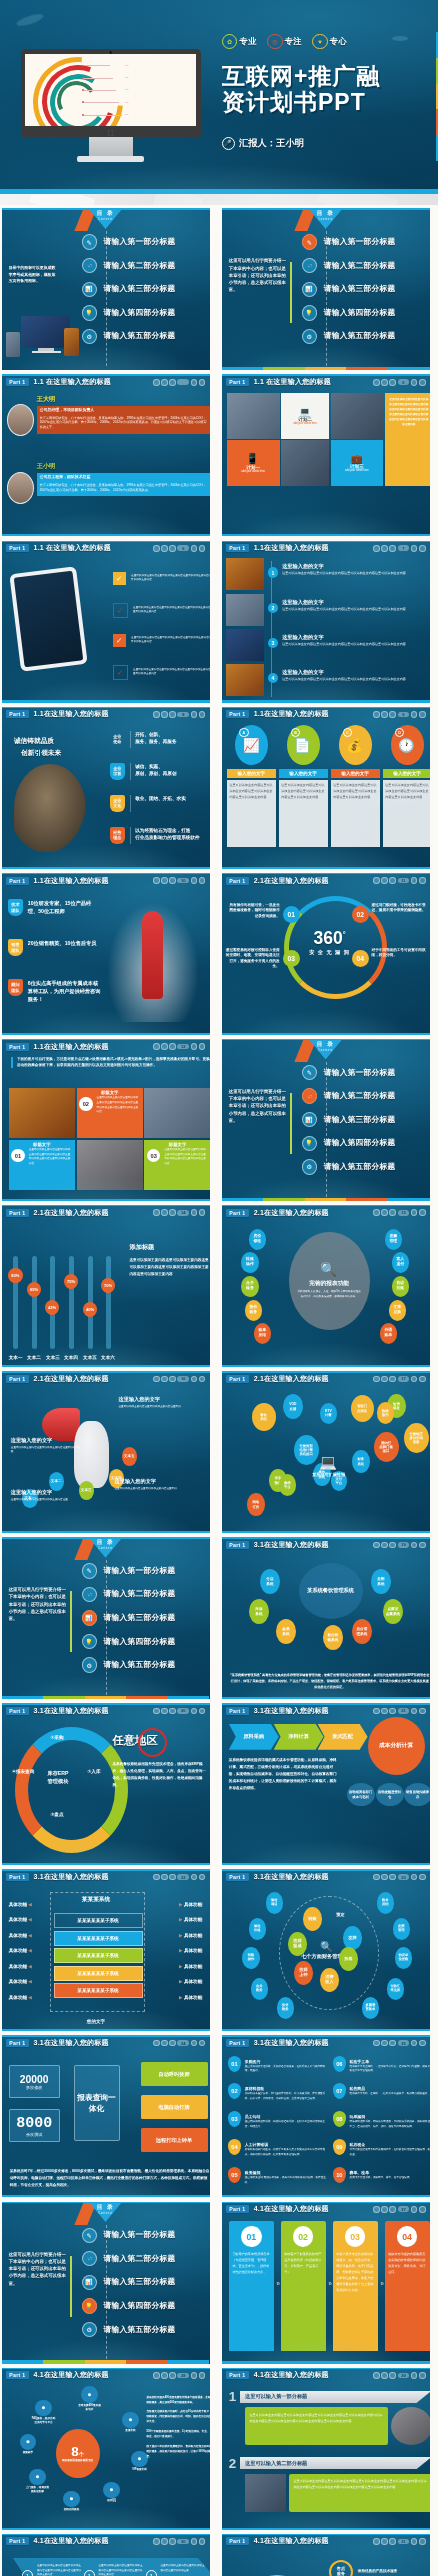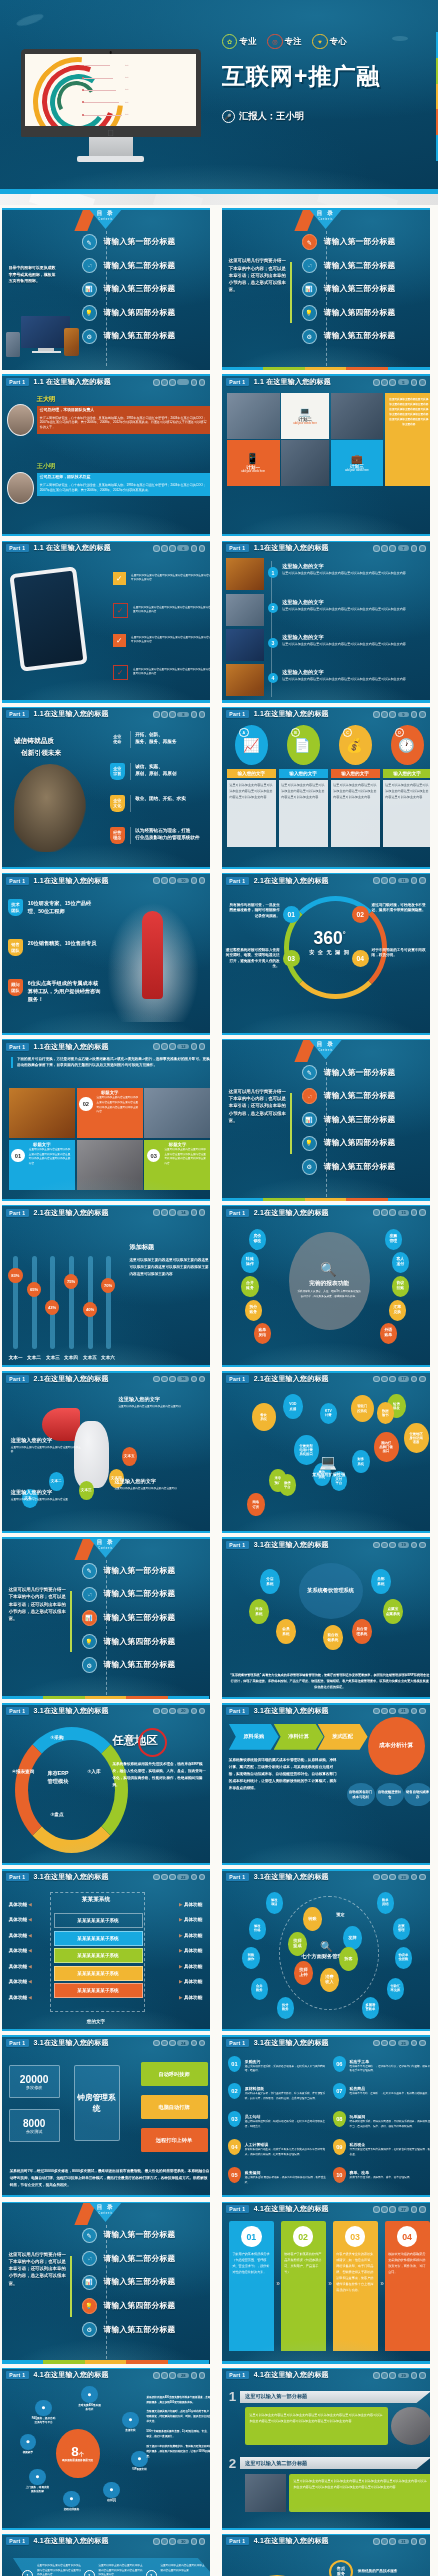--- a/index.html
+++ b/index.html
@@ -157,20 +157,21 @@
           <span class="bicon" style="border-color:#e0503a;color:#e0503a;">◎</span>
           <span class="btxt">专注</span>
         </div>
         <div class="badge">
           <span class="bicon" style="border-color:#f2c230;color:#f2c230;">♥</span>
           <span class="btxt">专心</span>
         </div>
       </div>
       <div class="hero-title">
         <span>互联网+推广融</span>
+        <span class="l2">资计划书PPT</span>
       </div>
       <div class="hero-presenter">
         <span class="mic">🎤</span>
         <span>汇报人：王小明</span>
       </div>
     </div>
     <div class="hero-edge">
       <i style="background:#17a9e0"></i>
         <i style="background:#9dc828"></i>
         <i style="background:#f2b632"></i>
@@ -1050,27 +1051,27 @@
             <b>24</b>
             <i></i>
             <i></i>
           </span>
         </div>
         <div class="ctr col ov" style="left:7.2px;top:30px;width:49px;height:31px;background:rgba(45,130,175,.45);border:0.5px solid rgba(255,255,255,.4);border-radius:1.5px;">
           <div style="font-size:10.3px;font-weight:bold;">20000</div>
           <div style="font-size:4.1px;">多次修改</div>
         </div>
         <div class="ctr col ov" style="left:7.2px;top:74px;width:49px;height:31px;background:rgba(45,130,175,.45);border:0.5px solid rgba(255,255,255,.4);border-radius:1.5px;">
-          <div style="font-size:10px;font-weight:bold;">8000</div>
+          <div style="font-size:15px;font-weight:bold;font-family:Liberation Mono, monospace;">8000</div>
           <div style="font-size:4.1px;">余次测试</div>
         </div>
         <div class="ctr ov" style="left:139px;top:27px;width:67px;height:24px;background:#9dc828;border-radius:1.5px;font-size:5.2px;font-weight:bold;">自动呼叫技师</div>
         <div class="ctr ov" style="left:139px;top:60px;width:67px;height:24px;background:#f2b632;border-radius:1.5px;font-size:5.2px;font-weight:bold;">电脑自动打牌</div>
         <div class="ctr ov" style="left:139px;top:93px;width:67px;height:24px;background:#e8632a;border-radius:1.5px;font-size:5.2px;font-weight:bold;">远程打印上钟单</div>
-        <div class="ctr ov" style="left:72px;top:30px;width:44px;height:74px;background:rgba(45,130,175,.45);border:0.5px solid rgba(255,255,255,.4);border-radius:2.1px;font-size:7.7px;font-weight:bold;text-align:center;line-height:1.45;">钟房管理系统</div>
+        <div class="ctr ov" style="left:72px;top:30px;width:44px;height:74px;background:rgba(45,130,175,.45);border:0.5px solid rgba(255,255,255,.4);border-radius:2.1px;font-size:7.7px;font-weight:bold;text-align:center;line-height:1.45;">报表查询一体化</div>
         <div class="ov mini" style="left:8.2px;bottom:8.2px;width:201px;font-weight:bold;line-height:1.95;">某系统历时7年，经过30000多次修改，8000多次测试，最终研发出目前市面最智能、最人性化的钟房管理系统。本系统融合自动呼叫技师、电脑自动打牌、远程打印技师上钟单三种模式，囊括行业最流行的各种打牌方式，各种技师提成方式。彻底解放钟房，节省企业开支，提高会所档次。</div>
         <div class="botline"></div>
       </div>
       <div class="cell slide">
         <div class="topline"></div>
         <div class="shead">
           <span class="part">Part 1</span>
           <span class="stitle">3.1在这里输入您的标题</span>
           <span class="pager">
             <i></i>

